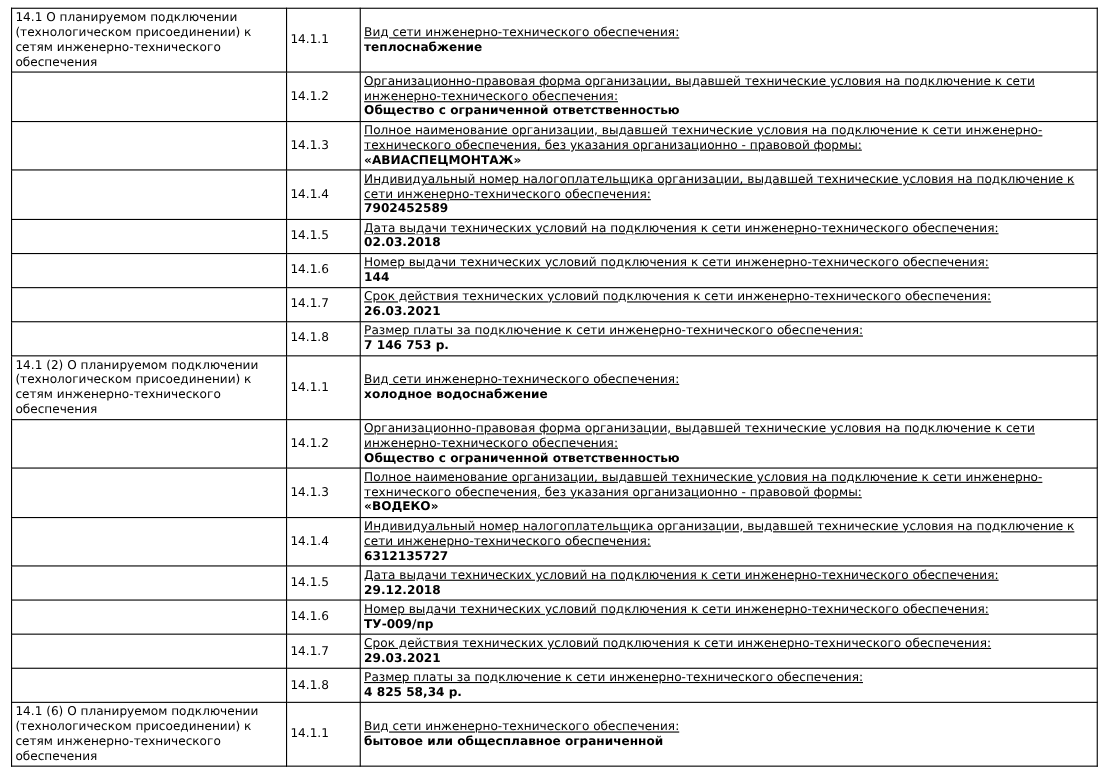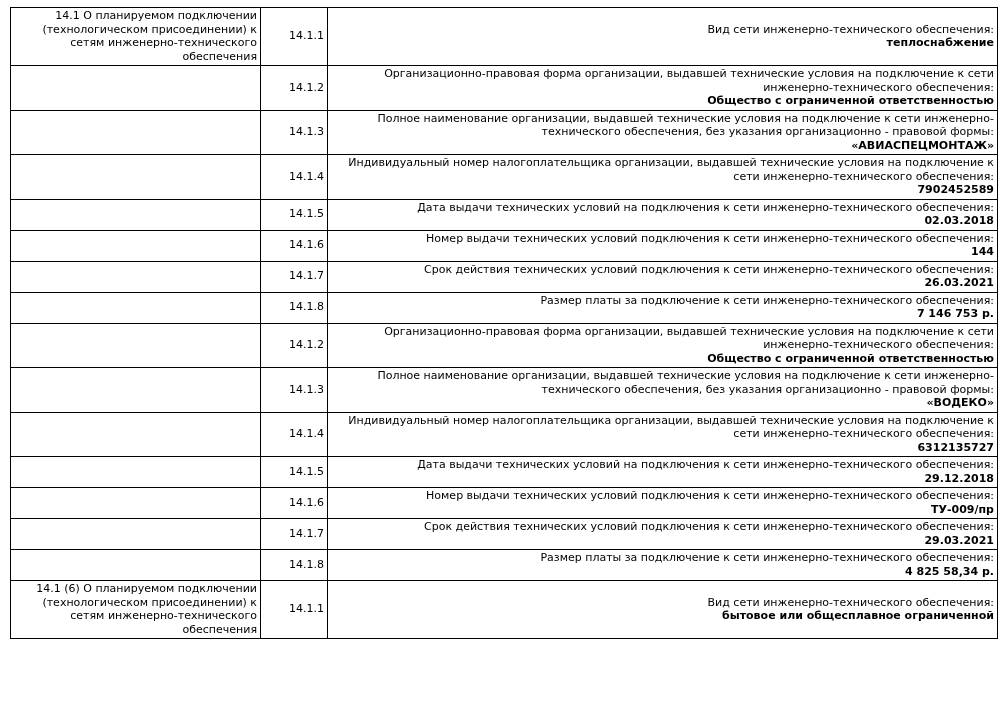--- a/index.html
+++ b/index.html
@@ -7,21 +7,20 @@
     padding: 0;
     background: #ffffff;
     font-family: "DejaVu Sans", "Liberation Sans", sans-serif;
   }
   .page {
     position: relative;
     width: 1000px;
     height: 707px;
     background: #ffffff;
     overflow: hidden;
-    text-align: right;
   }
   table.decl {
     position: absolute;
     left: 10px;
     top: 7px;
     width: 980px;
     border-collapse: collapse;
     table-layout: fixed;
     font-size: 11px;
     line-height: 13.5px;
@@ -44,24 +43,24 @@
   }
   td.c3 {
     width: 663px;
     vertical-align: middle;
   }
   .section-title {
     font-weight: normal;
   }
   .field-label {
     font-weight: normal;
+    text-decoration: underline;
   }
   .field-value {
     font-weight: bold;
-    margin-left: 48px;
   }
 </style>
 </head>
 <body>
 
 <div class="page">
   <table class="decl">
     <tbody>
   <tr>
     <td class="c1">
@@ -144,20 +143,30 @@
     <td class="c1">
       <div class="section-title"></div>
     </td>
     <td class="c2">14.1.8</td>
     <td class="c3">
       <div class="field-label">Размер платы за подключение к сети инженерно-технического обеспечения:</div>
       <div class="field-value">7 146 753 р.</div>
     </td>
   </tr>
 
+  <tr>
+    <td class="c1">
+      <div class="section-title">14.1 (2) О планируемом подключении (технологическом присоединении) к сетям инженерно-технического обеспечения</div>
+    </td>
+    <td class="c2">14.1.1</td>
+    <td class="c3">
+      <div class="field-label">Вид сети инженерно-технического обеспечения:</div>
+      <div class="field-value">холодное водоснабжение</div>
+    </td>
+  </tr>
 
   <tr>
     <td class="c1">
       <div class="section-title"></div>
     </td>
     <td class="c2">14.1.2</td>
     <td class="c3">
       <div class="field-label">Организационно-правовая форма организации, выдавшей технические условия на подключение к сети инженерно-технического обеспечения:</div>
       <div class="field-value">Общество с ограниченной ответственностью</div>
     </td>

